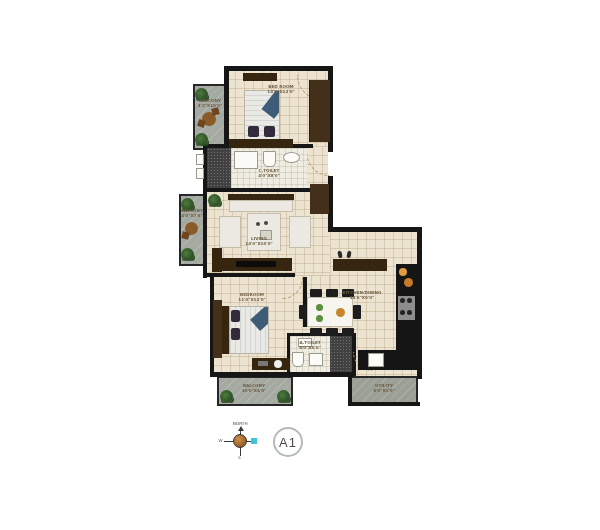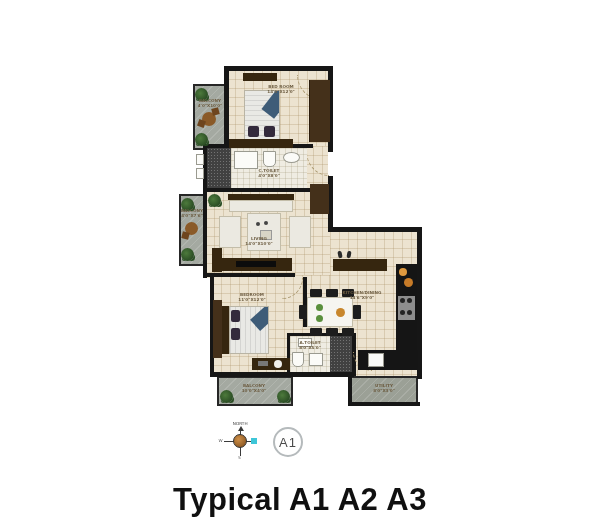--- a/index.html
+++ b/index.html
@@ -228,15 +228,14 @@
     <div class="abs" style="left:240px;top:428px;width:1px;height:28px;background:#3a3a3a;"></div>
     <div class="abs" style="left:224px;top:441px;width:33px;height:1px;background:#3a3a3a;"></div>
     <div class="abs" style="left:238px;top:426px;width:0;height:0;border-left:3px solid transparent;border-right:3px solid transparent;border-bottom:5px solid #3a3a3a;"></div>
     <div class="abs" style="left:233px;top:434px;width:14px;height:14px;border-radius:50%;background:radial-gradient(circle at 38% 35%,#d09048,#7a4a1a);border:1px solid #333;box-sizing:border-box;"></div>
     <div class="abs" style="left:251px;top:438px;width:6px;height:6px;background:#3ec6d8;"></div>
     <div class="tinytxt" style="left:217px;top:437px;">W</div>
     <div class="tinytxt" style="left:237px;top:454px;">S</div>
   </div>
 
   <div id="a1badge">A1</div>
-  <div id="title">Typical A1 A2 A3</div>
 
 </div>
 
 </body></html>

